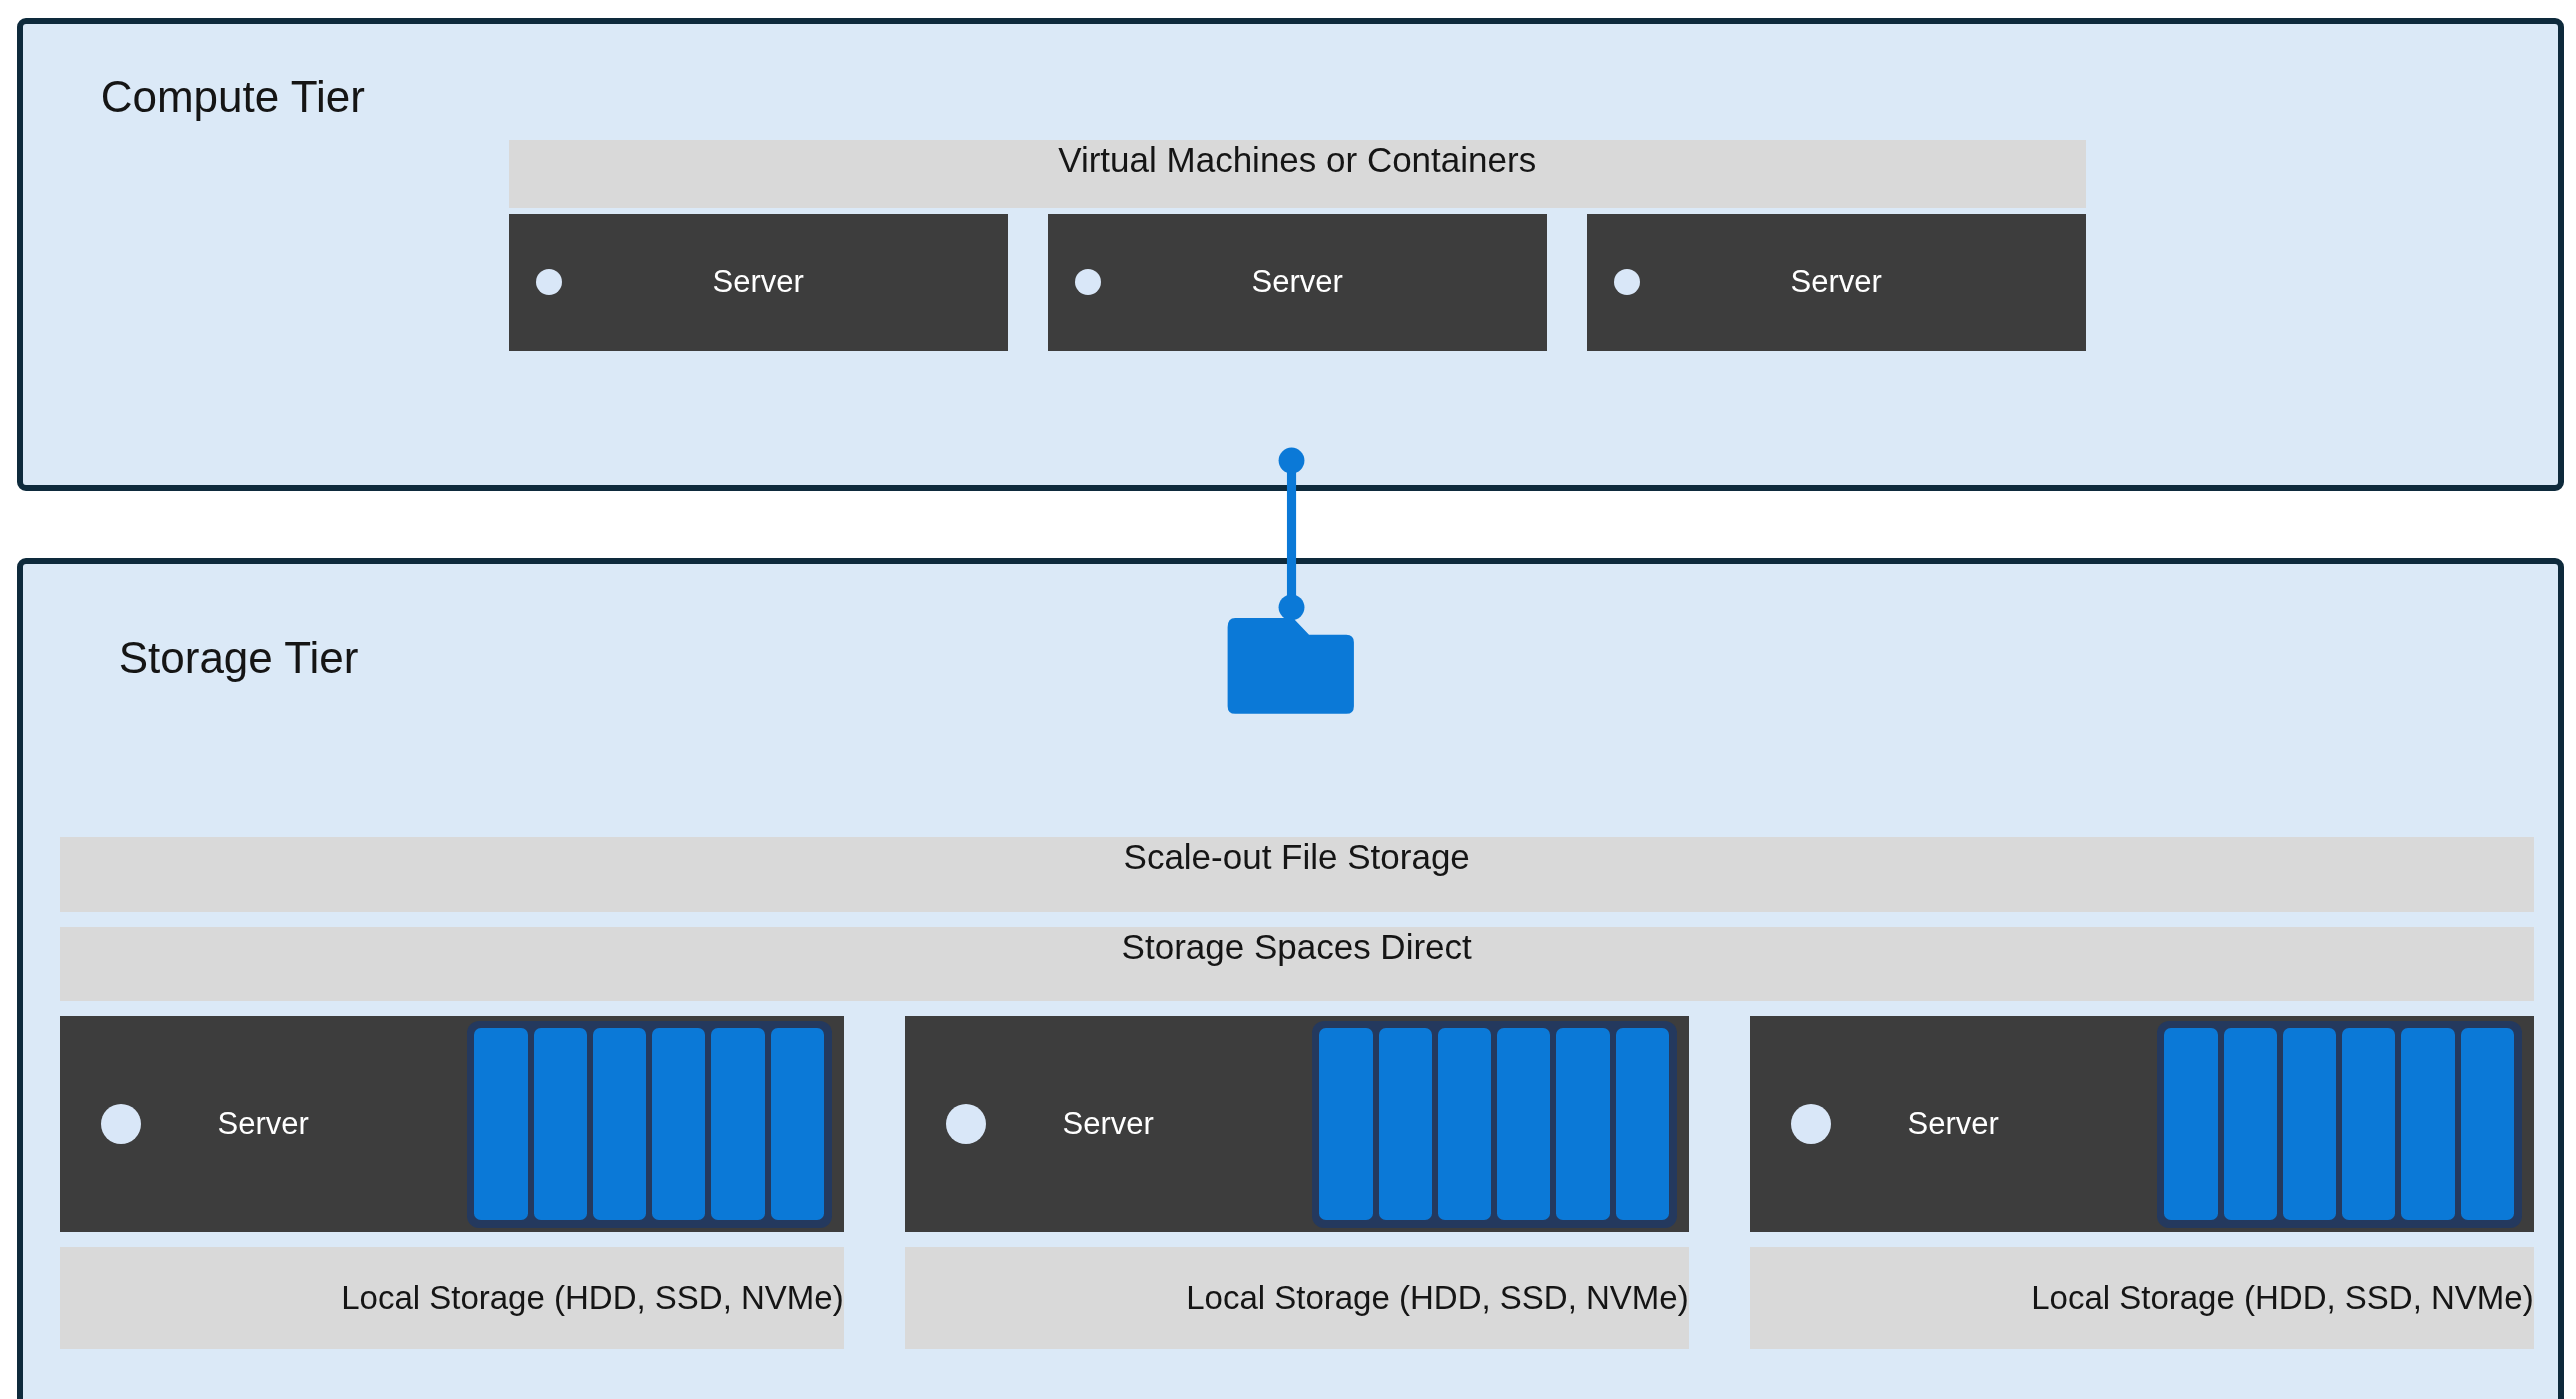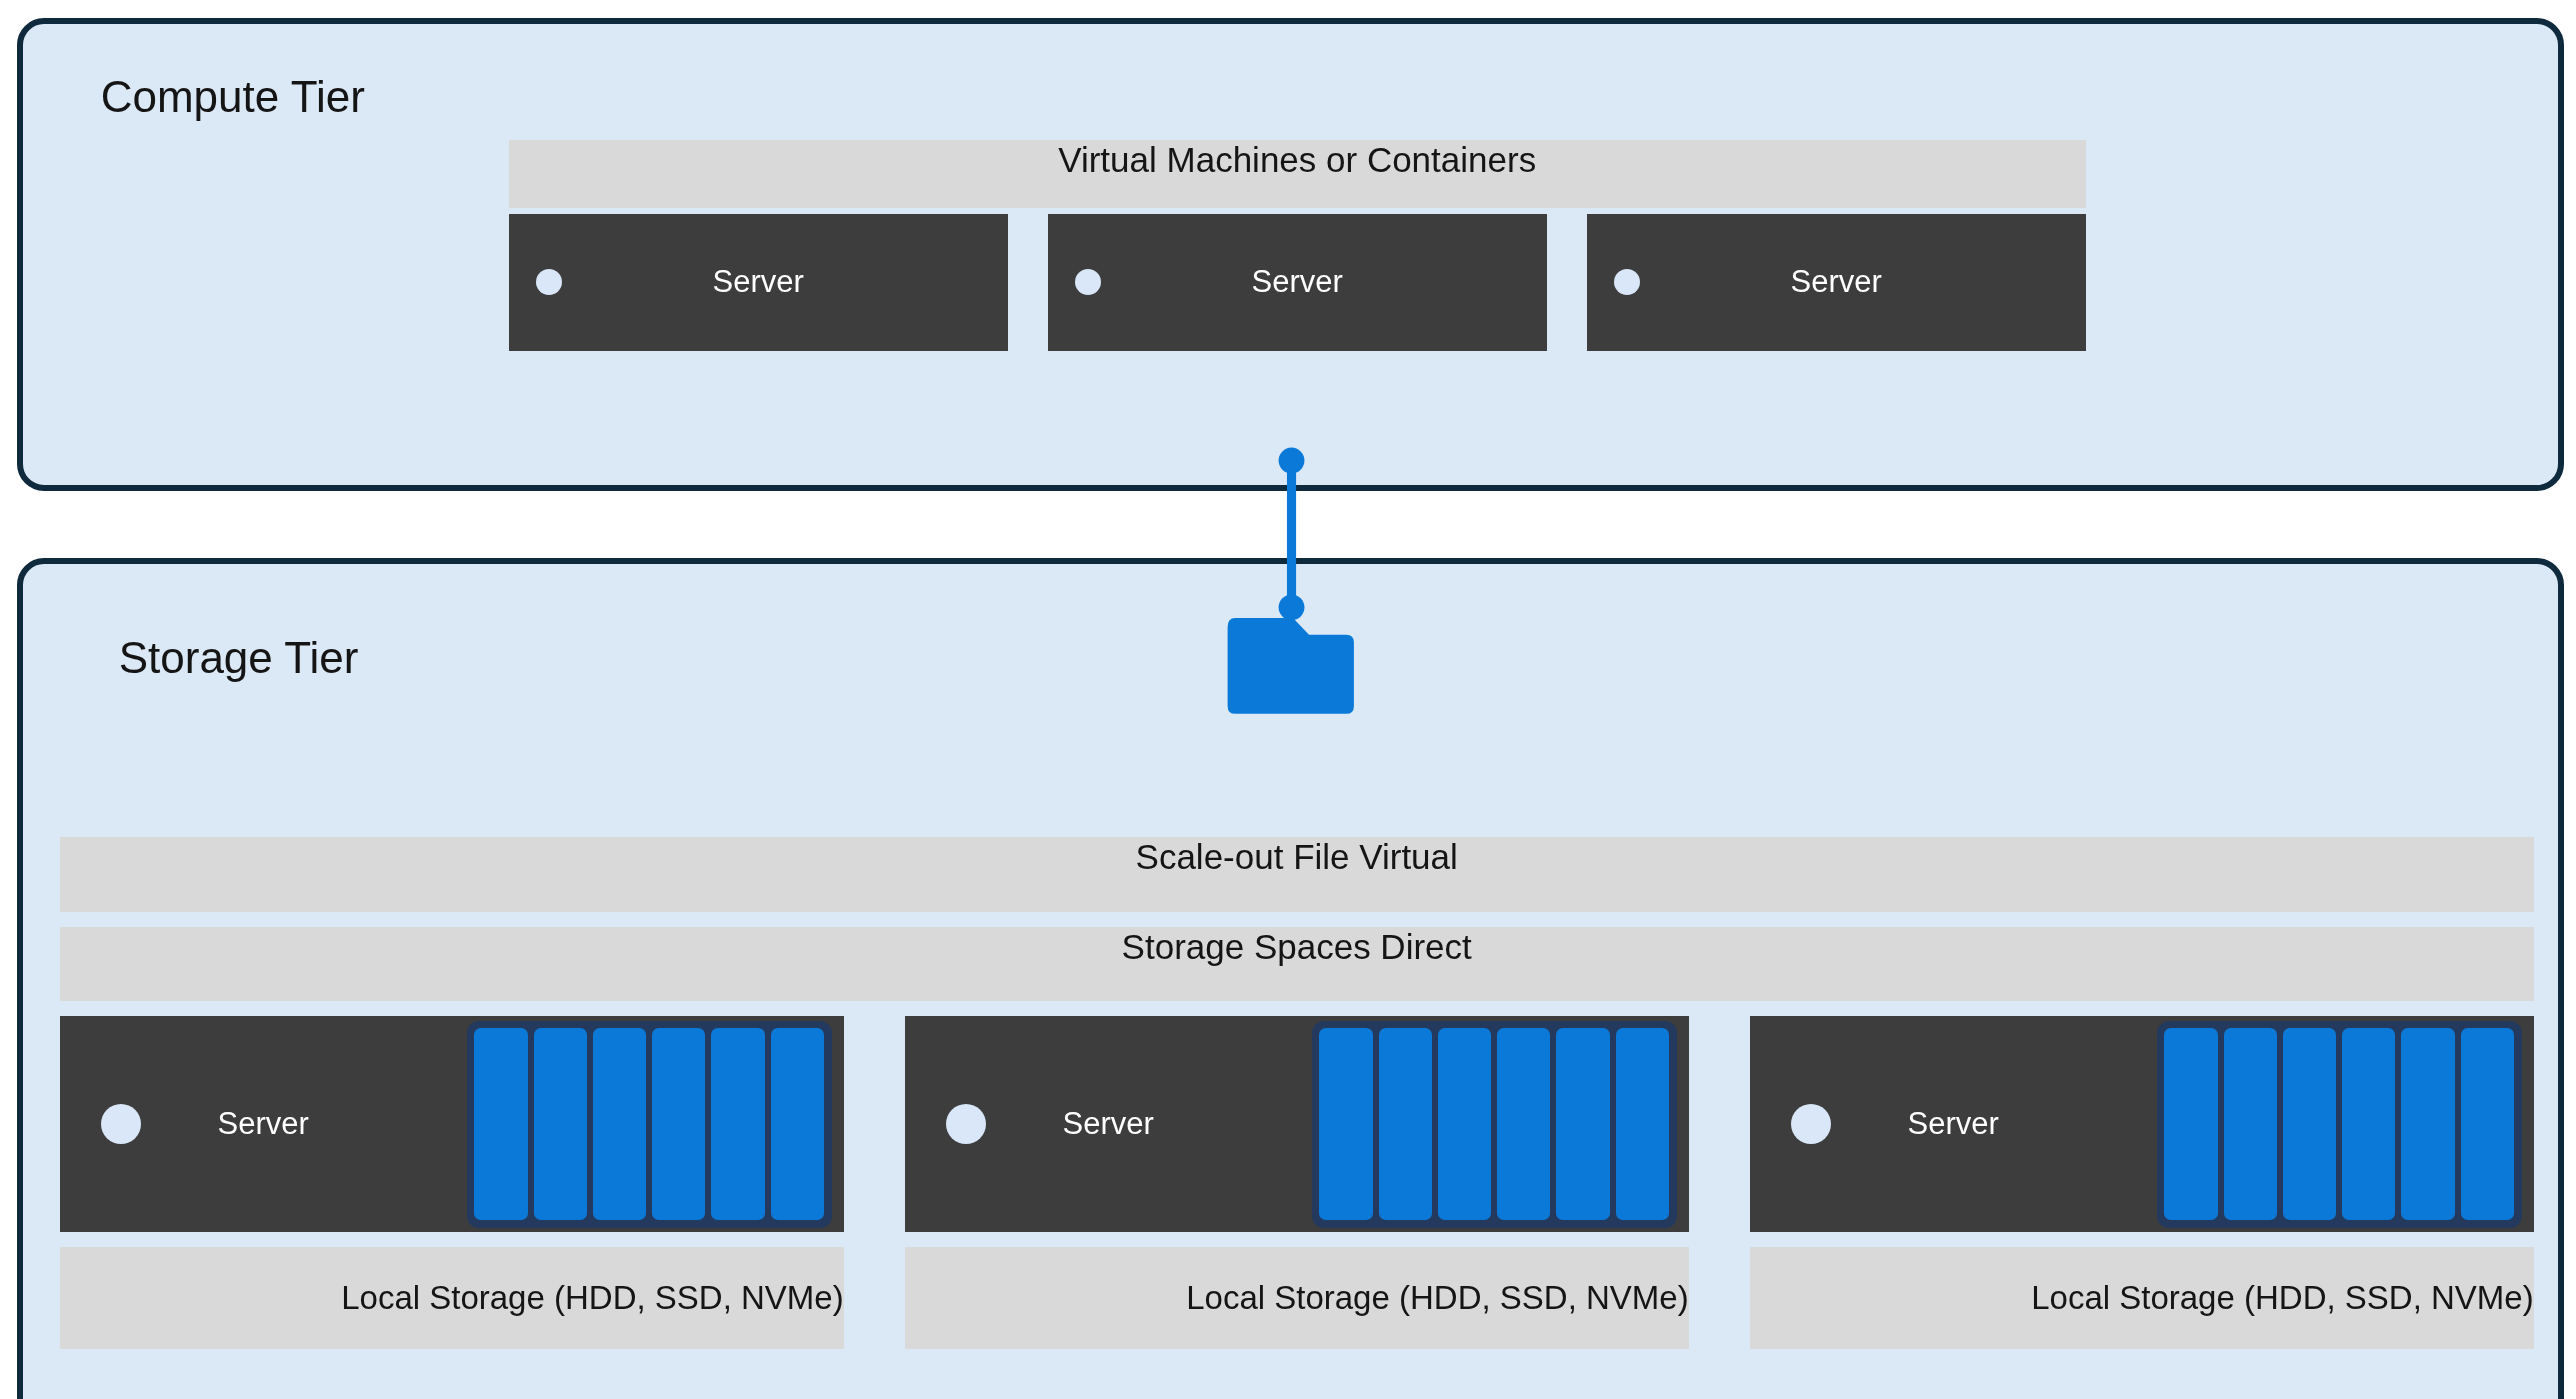--- a/index.html
+++ b/index.html
@@ -9,21 +9,21 @@
     background:#ffffff;
     font-family:"Liberation Sans","DejaVu Sans",sans-serif;
     overflow:hidden;
   }
   .tier{
     position:absolute;
     left:16.7px;
     width:2547px;
     background:#dbe9f7;
     border:6px solid #0e2a3c;
-    border-radius:27px;
+    border-radius:9px;
     box-sizing:border-box;
   }
   .tier--compute{top:17.5px;height:473px;}
   .tier--storage{top:558px;height:1071px;}
   .tier-title{
     position:absolute;
     font-size:44px;
     font-weight:500;
     color:#151515;
     line-height:1.1;
@@ -151,21 +151,21 @@
     <line x1="107" y1="27" x2="107" y2="220" stroke="#0b79d7" stroke-width="12"></line>
     <circle cx="107" cy="27" r="17" fill="#0b79d7"></circle>
     <circle cx="107" cy="220" r="17" fill="#0b79d7"></circle>
     <path fill="#0b79d7" d="M 23 246 Q 23 234 33 234 L 109 234 L 130 256 L 179 256 Q 189 256 189 266 L 189 350 Q 189 360 179 360 L 33 360 Q 23 360 23 350 Z"></path>
   </svg>
 
   <section class="tier tier--storage">
     <div class="tier-title">Storage Tier</div>
 
     <div class="bar sofs-bar">
-      <span>Scale-out File Virtual</span>
+      <span>Scale-out File Storage</span>
     </div>
     <div class="bar s2d-bar">
       <span>Storage Spaces Direct</span>
     </div>
 
     <div class="storage-nodes">
       <div class="node">
         <div class="node-left">
           <span class="led"></span>
           <span class="srv-label">Server</span>

